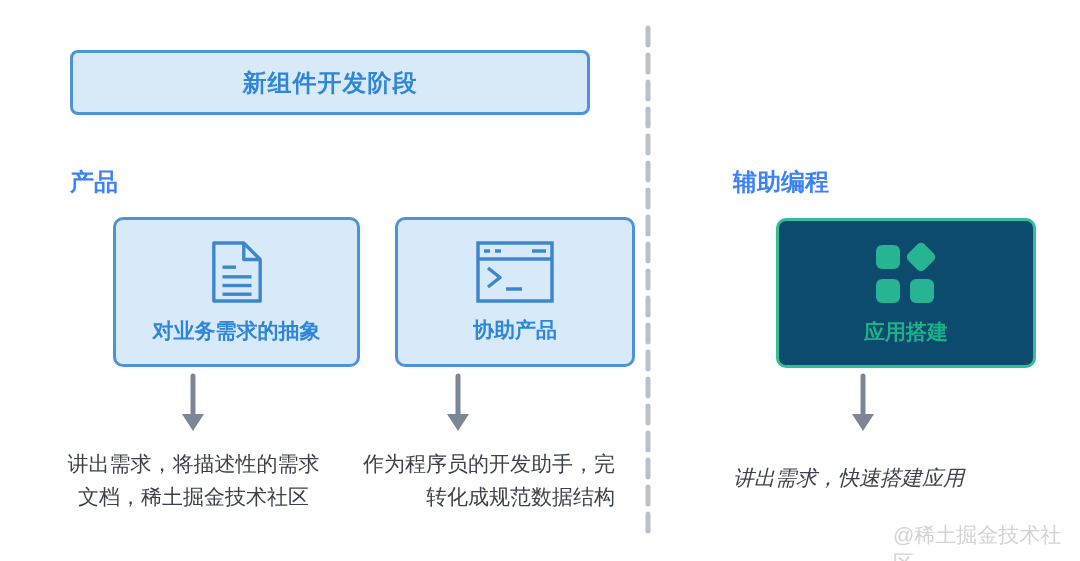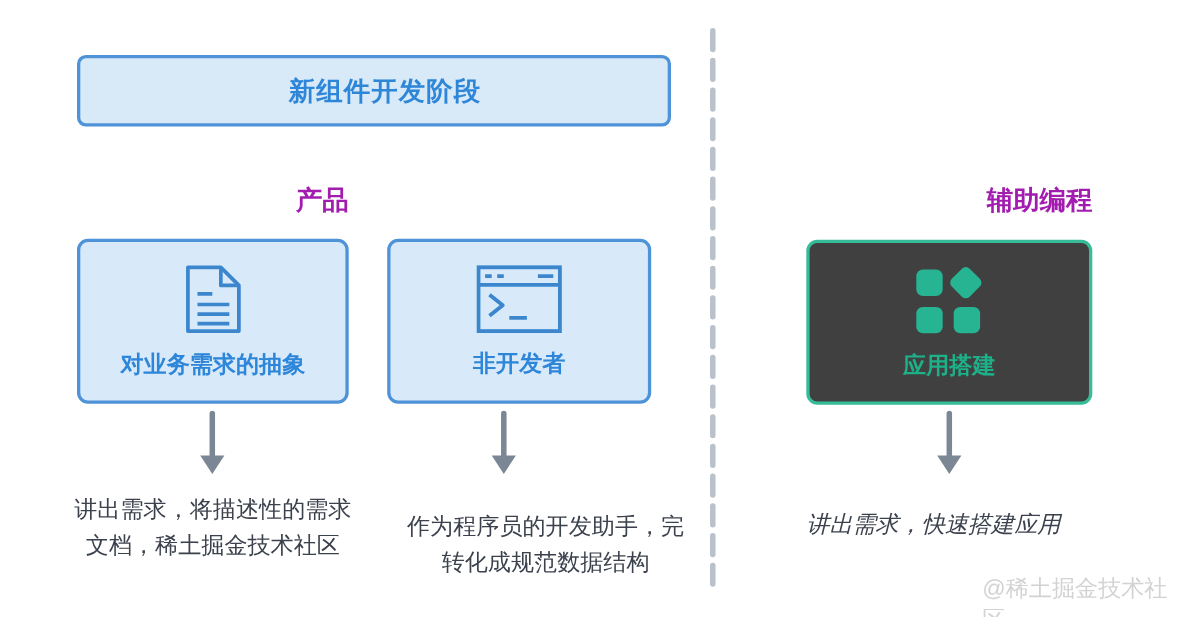--- a/index.html
+++ b/index.html
@@ -6,51 +6,51 @@
   .canvas {
     position:relative; width:1080px; height:561px; background:#ffffff;
     font-family:"Liberation Sans","DejaVu Sans",sans-serif; overflow:hidden;
   }
   .phase-header {
     position:absolute; display:flex; align-items:center; justify-content:center;
     border-radius:8px; font-weight:bold; font-size:24px; letter-spacing:1px;
   }
   .phase-header.blue { background:#d8e9f8; border:3px solid #4e92d8; color:#2e86d8; }
   .phase-header.green { background:#daf2ea; border:3px solid #36bd98; color:#1db189; }
-  #hdr-left  { left:70px;  top:50px; width:514px; height:59px;padding-left:20px; }
+  #hdr-left  { left:70px;  top:50px; width:514px; height:59px; }
   #hdr-right { left:710px; top:52px; width:304px; height:59px; }
 
   .role {
     position:absolute; top:166px; font-weight:bold; font-size:24px;
-    color:#a21caf; text-align:right;
+    color:#3b82f6; text-align:left;
   }
   #role-1 { left:70px;  width:247px; }
   #role-2 { left:352px; width:240px; }
   #role-3 { left:733px; width:260px; }
 
   .card {
     position:absolute; top:217px; border-radius:10px;
-    display:flex; flex-direction:column; align-items:center; justify-content:center;
+    display:flex; flex-direction:column; align-items:center; justify-content:center;margin-left:43px;
   }
   .card.blue-card  { background:#d8eafa; border:3px solid #4e92d8; }
-  .card.green-card { background:#404040; border:3px solid #36bd98;font-family:Liberation Serif, serif; }
+  .card.green-card { background:#0c4a6e; border:3px solid #36bd98;font-family:Liberation Serif, serif; }
   #card-1 { left:70px;  width:241px; height:144px; }
   #card-2 { left:352px; width:234px; height:144px; }
   #card-3 { left:733px; top:218px; width:254px; height:144px; }
 
   .card-label { font-weight:bold; font-size:21px; margin-top:13px; }
   .blue-card  .card-label { color:#2e86d8; }
   .green-card .card-label { color:#1db189; }
 
   .arrow { position:absolute; top:373px; }
   #arrow-1 { left:181px; } #arrow-2 { left:446px; } #arrow-3 { left:851px; }
 
   .desc { position:absolute; font-size:21px; line-height:33px; color:#3c424d; }
   #desc-1 { left:45px;  top:447px; width:297px; text-align:center; }
-  #desc-2 { left:353px; top:462px; width:262px; text-align:center;margin-left:12px; }
+  #desc-2 { left:353px; top:447px; width:262px; text-align:right; }
   #desc-3 { left:733px; top:461px; width:264px; text-align:left;font-style:italic; }
 
   #divider { position:absolute; left:643px; top:0; }
 
   .watermark {
     position:absolute; left:893px; top:521px; font-size:21px; color:#d3d3d3;
   }
 </style>
 </head>
 <body>
@@ -77,21 +77,21 @@
   <div class="card blue-card" id="card-2">
     <svg width="78" height="62" viewBox="0 0 78 62" fill="none">
       <rect x="2" y="2" width="74" height="58" stroke="#3c86cd" stroke-width="3.5"></rect>
       <line x1="2" y1="18" x2="76" y2="18" stroke="#3c86cd" stroke-width="3.5"></line>
       <line x1="8" y1="10" x2="14" y2="10" stroke="#3c86cd" stroke-width="3.5"></line>
       <line x1="19" y1="10" x2="25" y2="10" stroke="#3c86cd" stroke-width="3.5"></line>
       <line x1="56" y1="10" x2="70" y2="10" stroke="#3c86cd" stroke-width="3.5"></line>
       <path d="M12 27 L24 36.5 L12 46" stroke="#3c86cd" stroke-width="3.5" fill="none" stroke-linejoin="round"></path>
       <line x1="30" y1="48" x2="46" y2="48" stroke="#3c86cd" stroke-width="3.5"></line>
     </svg>
-    <div class="card-label">非开发者</div>
+    <div class="card-label">协助产品</div>
   </div>
 
   <div class="card green-card" id="card-3">
     <svg width="64" height="64" viewBox="0 0 64 64" fill="#26b493">
       <rect x="2" y="4" width="24" height="24" rx="6"></rect>
       <rect x="2" y="38" width="24" height="24" rx="6"></rect>
       <rect x="36" y="38" width="24" height="24" rx="6"></rect>
       <rect x="35.5" y="4.5" width="23" height="23" rx="5" transform="rotate(45 47 16)"></rect>
     </svg>
     <div class="card-label">应用搭建</div>

